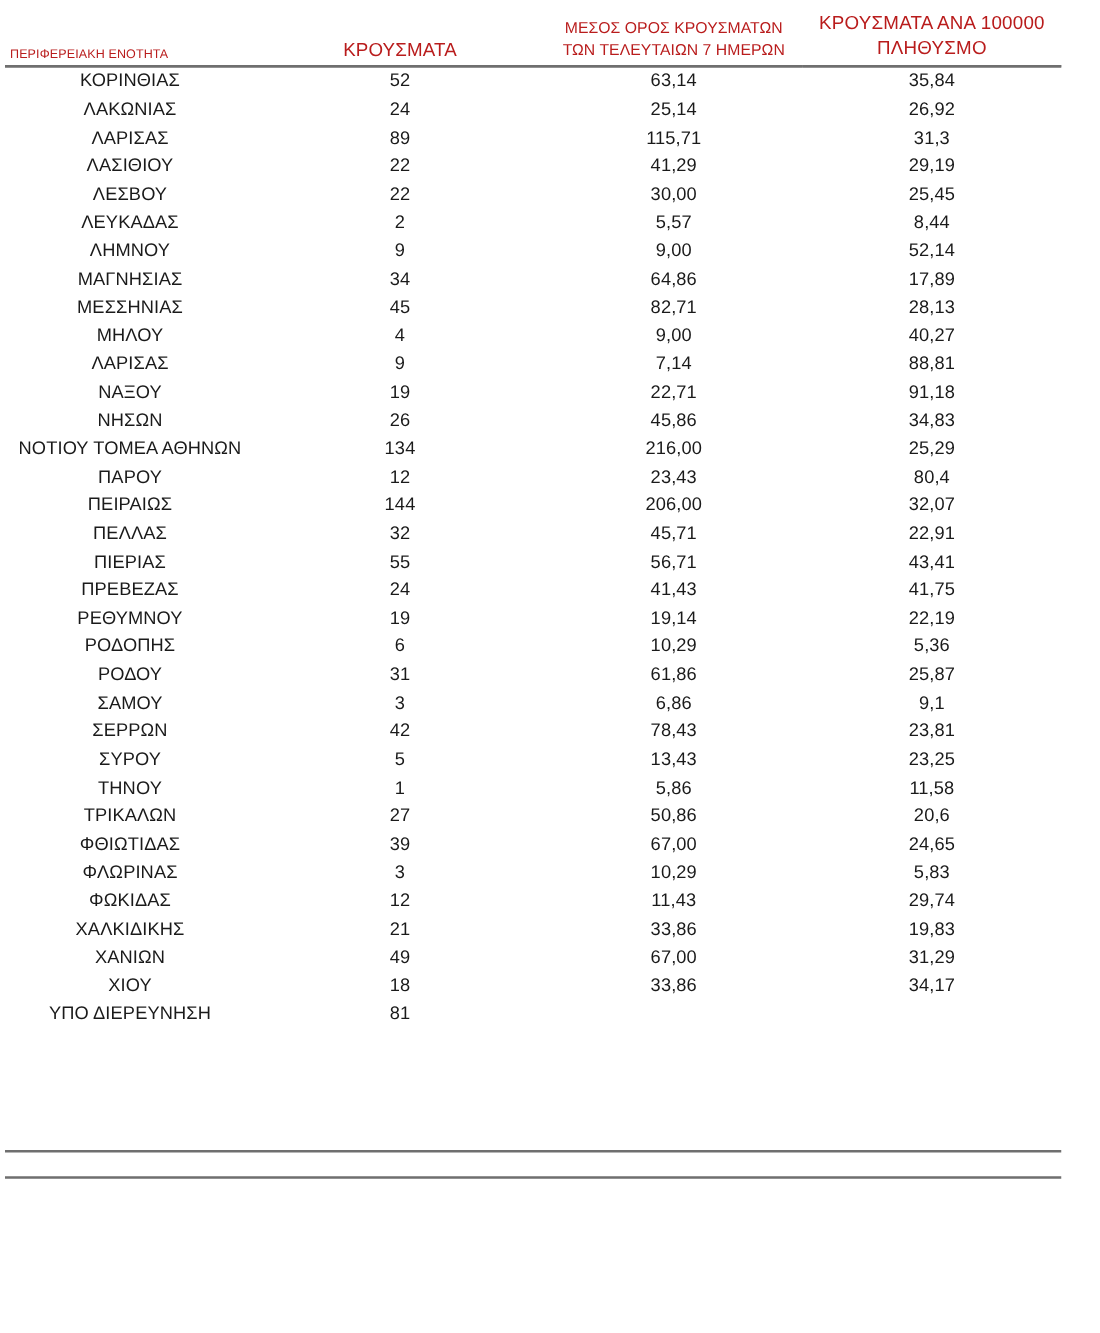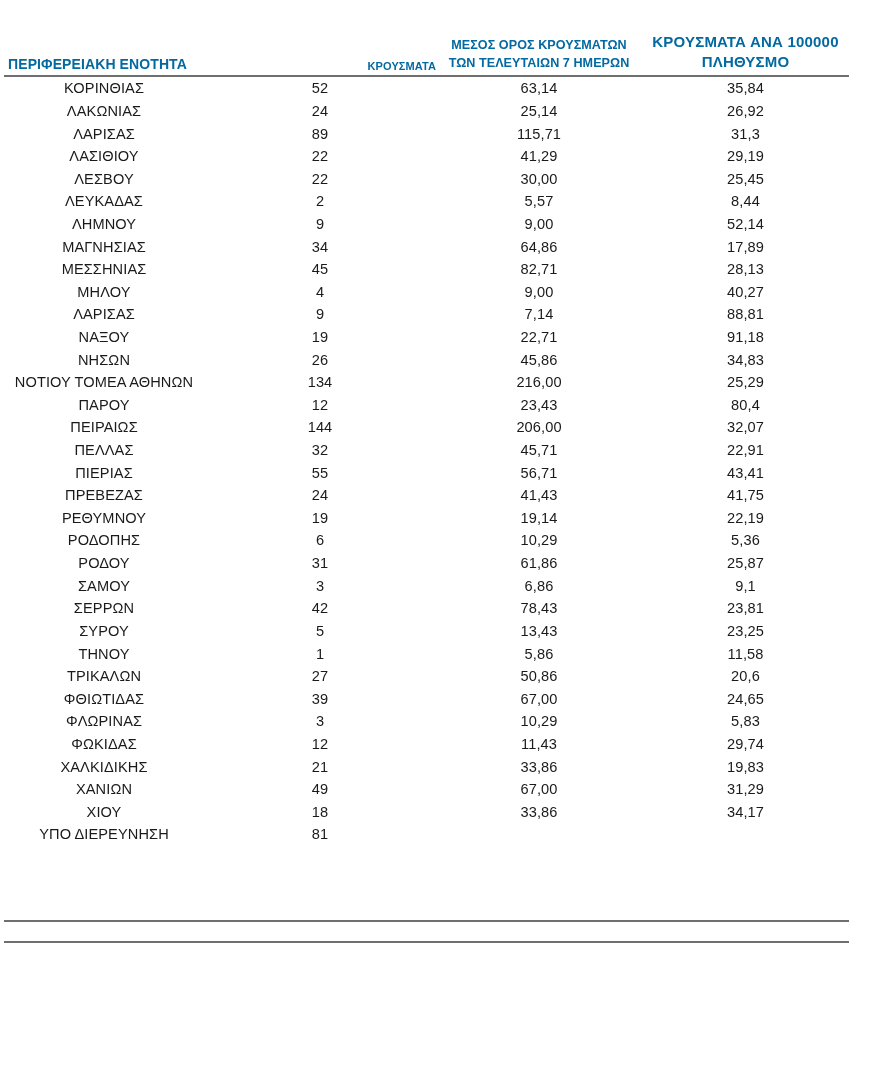--- a/index.html
+++ b/index.html
@@ -37,36 +37,36 @@
   }
 
   table.data-table col.c-region  { width: 200px; }
   table.data-table col.c-cases   { width: 232px; }
   table.data-table col.c-avg     { width: 206px; }
   table.data-table col.c-per100k { width: 207px; }
 
   thead th {
     vertical-align: bottom;
     padding: 0 0 3px 0;
-    font-weight: bold;
-    color: #0369a1;
+    font-weight: normal;
+    color: #b91c1c;
     border-bottom: 2.2px solid #6f6f6f;
-    height: 76px;
+    height: 53px;
     box-sizing: border-box;
   }
 
   th.h-region {
-    font-size: 14px;
+    font-size: 10px;
     text-align: left;
     padding-left: 4px;
     letter-spacing: 0.1px;
   }
   th.h-cases {
-    font-size: 11px;
-    text-align: right;
+    font-size: 15px;
+    text-align: center;
     letter-spacing: 0.1px;
   }
   th.h-avg {
     font-size: 12.6px;
     text-align: center;
     line-height: 1.38;
     letter-spacing: 0.05px;
   }
   th.h-per100k {
     font-size: 15px;

